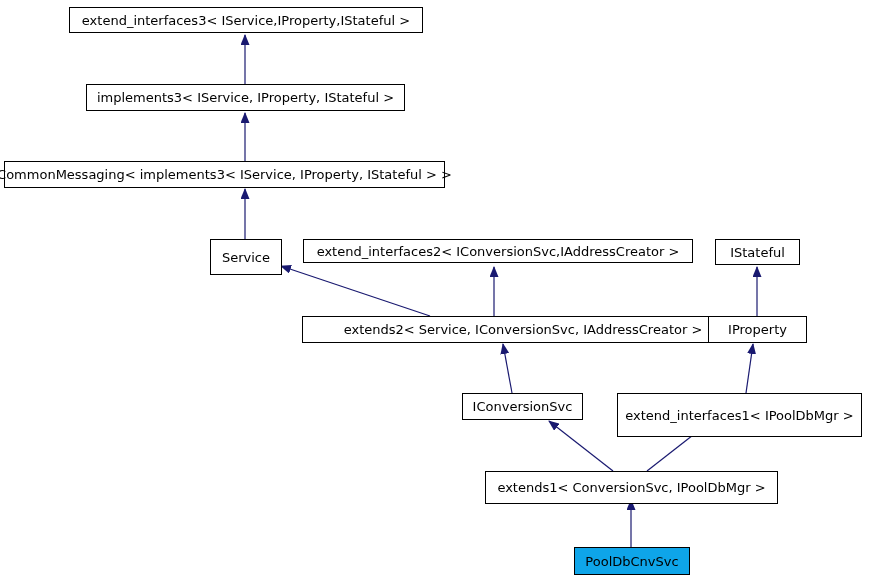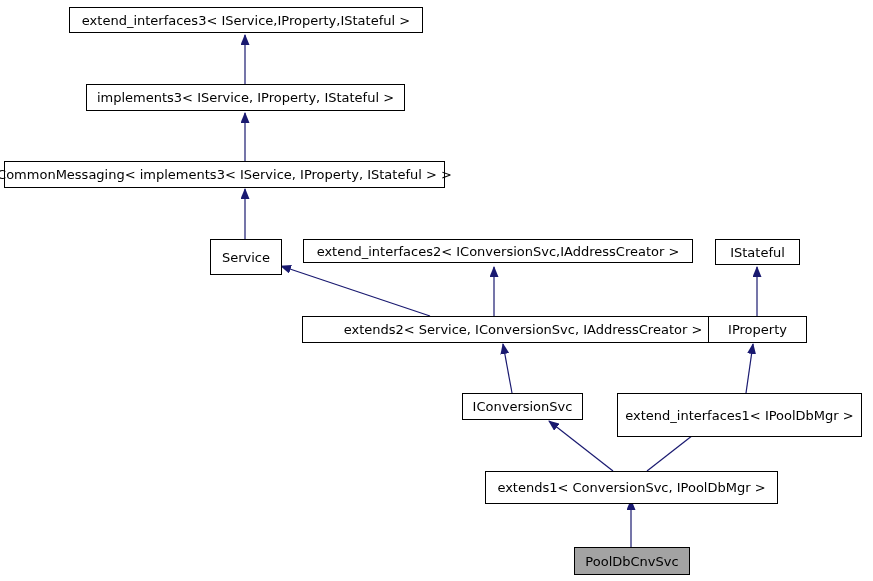--- a/index.html
+++ b/index.html
@@ -32,21 +32,21 @@
     background: #ffffff;
     display: flex;
     align-items: center;
     justify-content: center;
     white-space: nowrap;
     text-align: center;
     cursor: pointer;
     line-height: 1;
   }
   .node.selected {
-    background: #a3a3a3;
+    background: #0ea5e9;
     cursor: default;
   }
 </style>
 </head>
 <body>
 
 <div class="canvas">
 
   <svg class="edges" width="873" height="581" viewBox="0 0 873 581" xmlns="http://www.w3.org/2000/svg">
     <defs>

